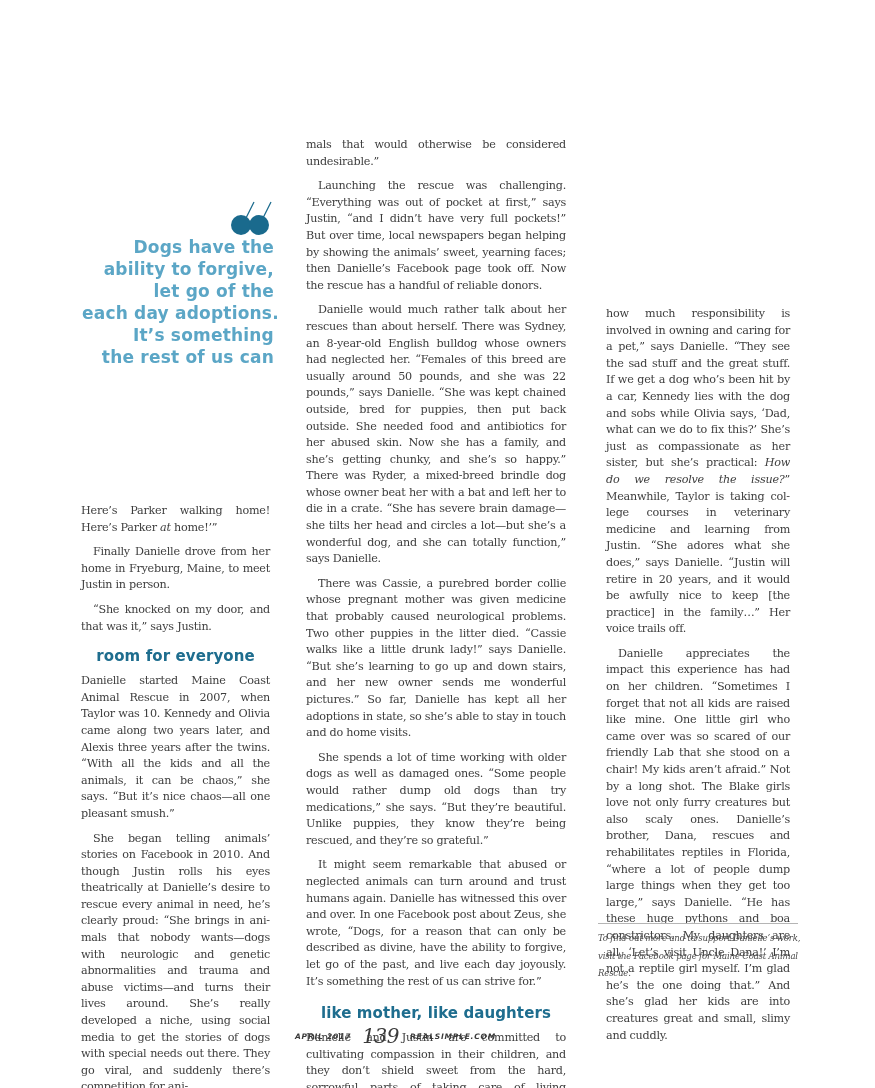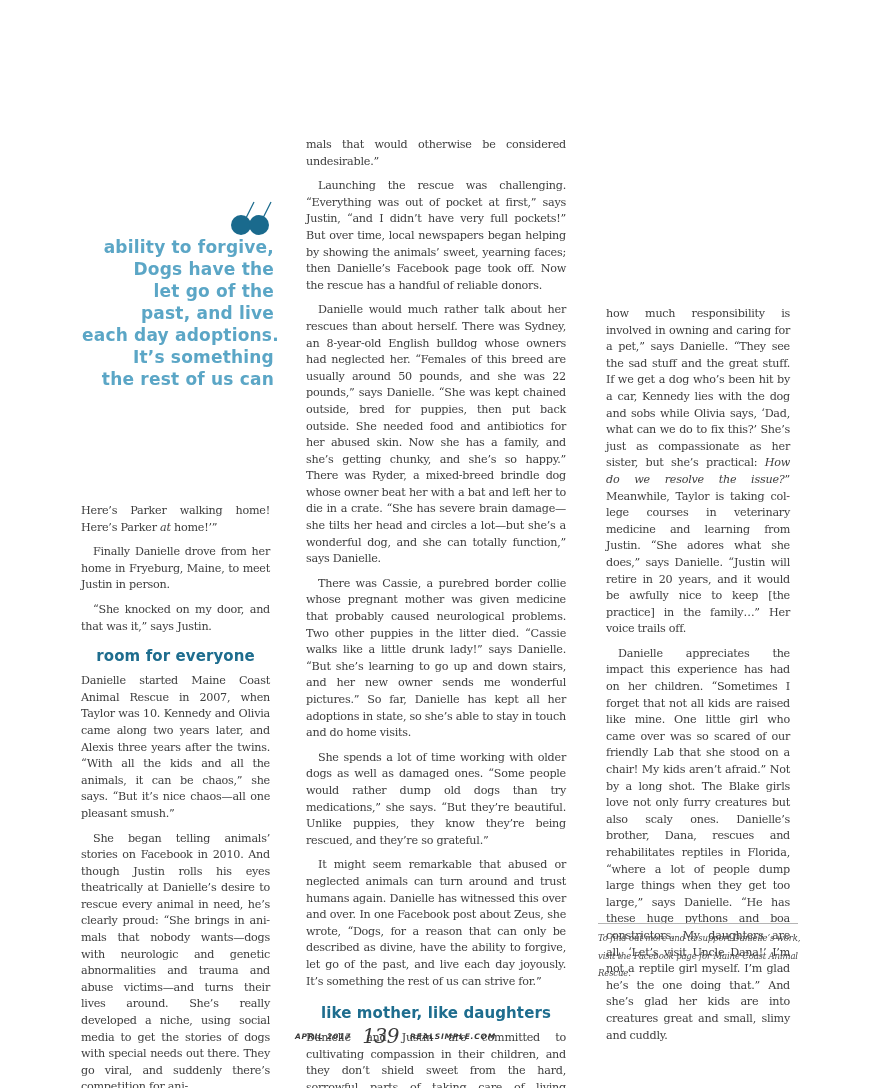--- a/index.html
+++ b/index.html
@@ -129,24 +129,23 @@
 <div class="page">
 
   <div class="pullquote">
     <svg class="quote-mark" viewBox="0 0 46 36">
       <line x1="17" y1="20" x2="26" y2="2" stroke="#1a6a8d" stroke-width="1.2"></line>
       <line x1="34" y1="20" x2="43" y2="2" stroke="#1a6a8d" stroke-width="1.2"></line>
       <circle cx="13" cy="25" r="10" fill="#1a6a8d"></circle>
       <circle cx="31" cy="25" r="10" fill="#1a6a8d"></circle>
     </svg>
     <div class="pq-text">
+      <span class="pq-line">Dogs have the</span>
       <span class="pq-line">ability to forgive,</span>
-      <span class="pq-line">Dogs have the</span>
       <span class="pq-line">let go of the</span>
-      <span class="pq-line">past, and live</span>
       <span class="pq-line">each day adoptions.</span>
       <span class="pq-line">It’s something</span>
       <span class="pq-line">the rest of us can</span>
     </div>
   </div>
 
   <div class="col col1">
     <p class="noindent"><span>Here’s Parker walking home! Here’s Parker </span><em>at</em><span> home!’”</span></p>
     <p>Finally Danielle drove from her home in Fryeburg, Maine, to meet Jus­tin in person.</p>
     <p>“She knocked on my door, and that was it,” says Justin.</p>

